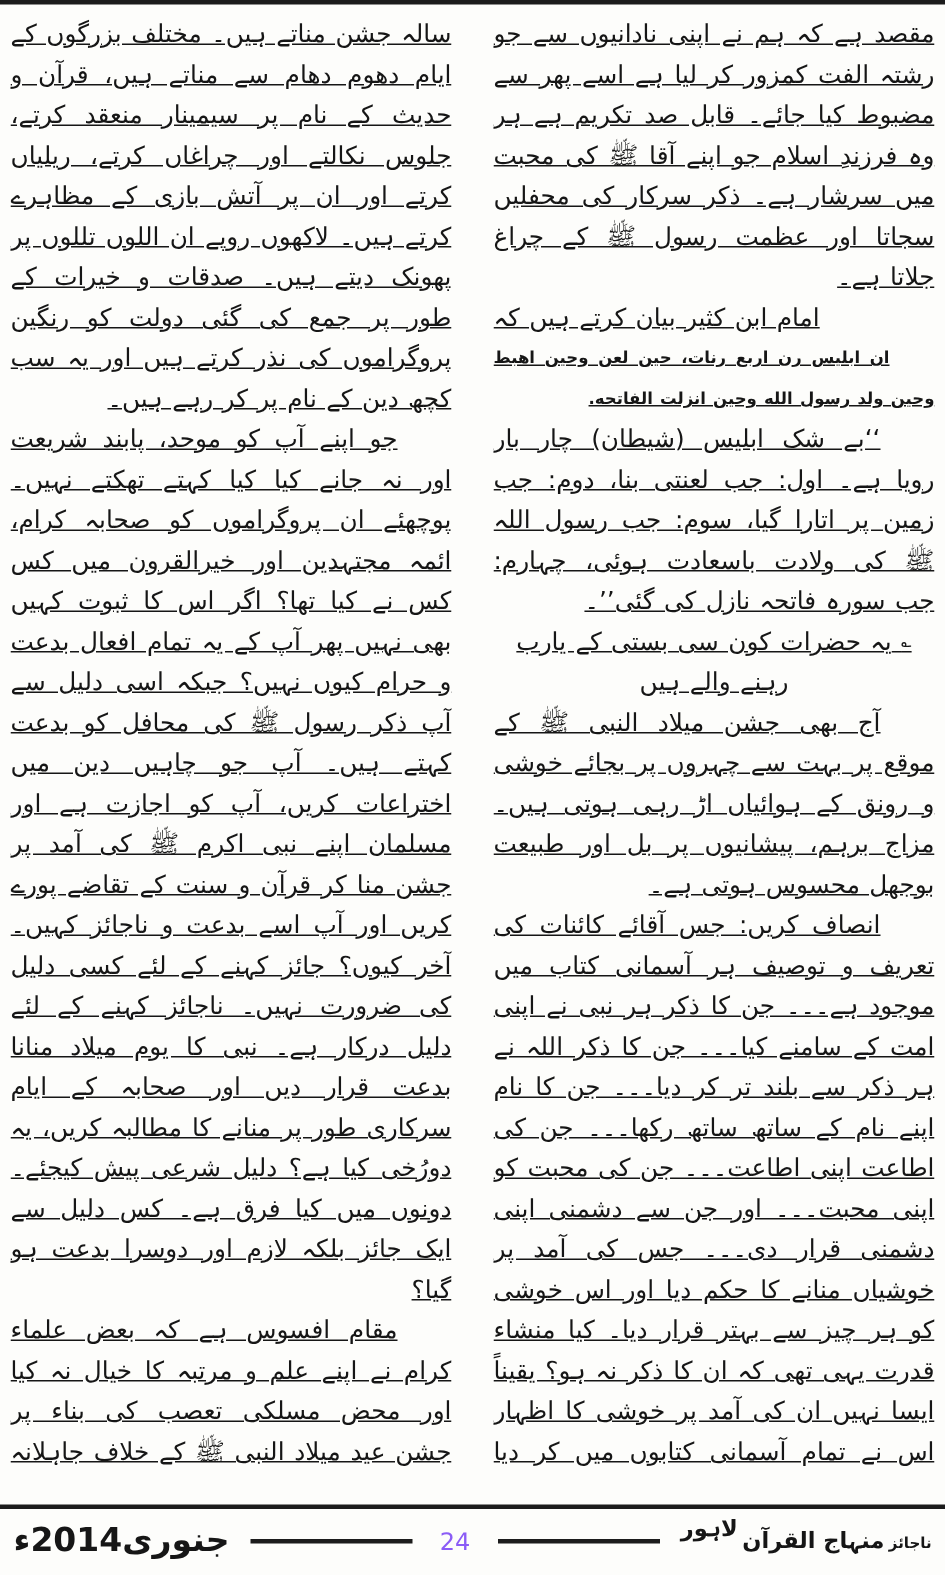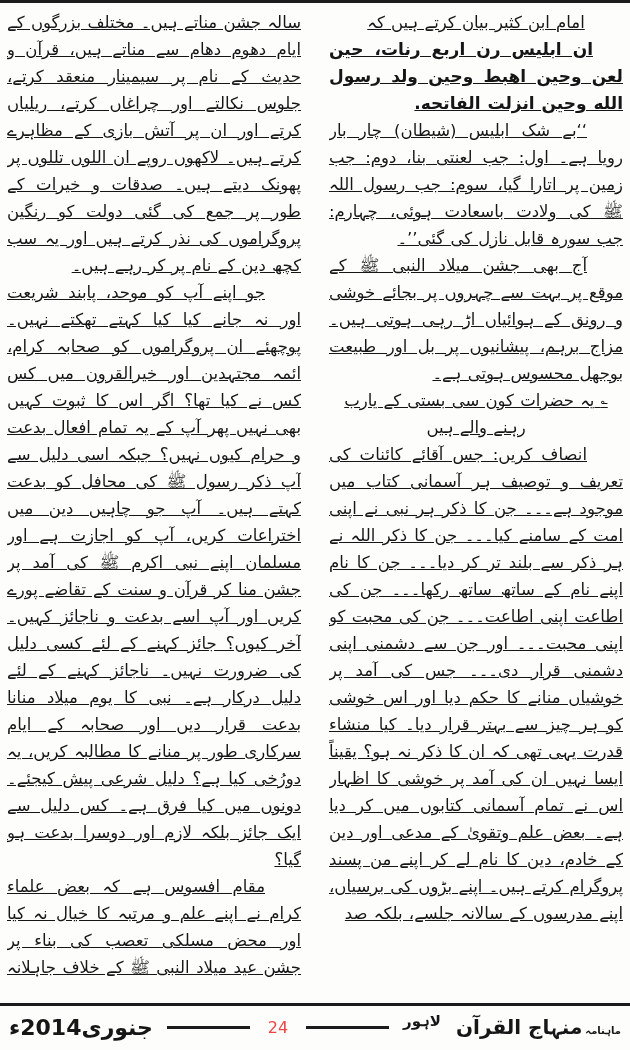--- a/index.html
+++ b/index.html
@@ -26,74 +26,75 @@
     text-align:justify;
   }
   .para{
     margin:0;
     font-size:16.5px;
     line-height:27px;
     word-spacing:1px;
     text-decoration:underline;
   }
   .p-indent{text-indent:36px;}
-  .p-center{text-align:center;text-indent:0;}
-  .p-arabic{font-weight:bold;text-indent:30px;font-size:17px;}
+  .p-center{text-align:left;text-indent:0;}
+  .p-arabic{font-weight:bold;text-indent:30px;font-size:11px;}
   .p-verse{text-align:center;text-indent:0;padding:0 6px;}
   .verse-mark{font-size:12px;vertical-align:2px;}
   .footer-rule{
     position:absolute;left:0;right:0;bottom:44px;height:3px;background:#1c1c1c;
   }
   .footer{
     position:absolute;left:9px;right:9px;bottom:5px;height:36px;
     display:flex;align-items:center;gap:14px;
   }
   .footer-line{flex:1 1 auto;height:3px;background:#1c1c1c;}
   .issue-date{
     direction:rtl;font-weight:bold;font-size:22px;white-space:nowrap;
   }
   .page-number{
-    font-size:16px;color:#ef4444;padding:0 4px;white-space:nowrap;
+    font-size:16px;color:#8b5cf6;padding:0 4px;white-space:nowrap;
   }
   .magazine{
     direction:rtl;white-space:nowrap;display:flex;align-items:baseline;gap:3px;
   }
   .magazine-prefix{font-size:10px;font-weight:bold;}
-  .magazine-title{font-size:20px;font-weight:bold;letter-spacing:-0.5px;margin-left:12px;}
+  .magazine-title{font-size:15px;font-weight:bold;letter-spacing:-0.5px;}
   .magazine-city{font-size:15px;font-weight:bold;position:relative;top:-8px;}
 </style>
 </head>
 <body>
 
 <div class="top-edge"></div>
 
 <div class="columns">
 
   <div class="column">
+    <p class="para" dir="rtl">مقصد ہے کہ ہم نے اپنی نادانیوں سے جو رشتہ الفت کمزور کر لیا ہے اسے پھر سے مضبوط کیا جائے۔ قابل صد تکریم ہے ہر وہ فرزندِ اسلام جو اپنے آقا ﷺ کی محبت میں سرشار ہے۔ ذکر سرکار کی محفلیں سجاتا اور عظمت رسول ﷺ کے چراغ جلاتا ہے۔</p>
     <p class="para p-center" dir="rtl">امام ابن کثیر بیان کرتے ہیں کہ</p>
     <p class="para p-arabic" dir="rtl">ان ابلیس رن اربع رنات، حین لعن وحین اهبط وحین ولد رسول الله وحین انزلت الفاتحه.</p>
-    <p class="para p-indent" dir="rtl">‘‘بے شک ابلیس (شیطان) چار بار رویا ہے۔ اول: جب لعنتی بنا، دوم: جب زمین پر اتارا گیا، سوم: جب رسول اللہ ﷺ کی ولادت باسعادت ہوئی، چہارم: جب سورہ قابل نازل کی گئی’’۔</p>
+    <p class="para p-indent" dir="rtl">‘‘بے شک ابلیس (شیطان) چار بار رویا ہے۔ اول: جب لعنتی بنا، دوم: جب زمین پر اتارا گیا، سوم: جب رسول اللہ ﷺ کی ولادت باسعادت ہوئی، چہارم: جب سورہ فاتحہ نازل کی گئی’’۔</p>
+    <p class="para p-verse" dir="rtl"><span class="verse-mark">؎</span> <span>یہ حضرات کون سی بستی کے یارب رہنے والے ہیں</span></p>
     <p class="para p-indent" dir="rtl">آج بھی جشن میلاد النبی ﷺ کے موقع پر بہت سے چہروں پر بجائے خوشی و رونق کے ہوائیاں اڑ رہی ہوتی ہیں۔ مزاج برہم، پیشانیوں پر بل اور طبیعت بوجھل محسوس ہوتی ہے۔</p>
-    <p class="para p-verse" dir="rtl"><span class="verse-mark">؎</span> <span>یہ حضرات کون سی بستی کے یارب رہنے والے ہیں</span></p>
     <p class="para p-indent" dir="rtl">انصاف کریں: جس آقائے کائنات کی تعریف و توصیف ہر آسمانی کتاب میں موجود ہے۔۔۔ جن کا ذکر ہر نبی نے اپنی امت کے سامنے کیا۔۔۔ جن کا ذکر اللہ نے ہر ذکر سے بلند تر کر دیا۔۔۔ جن کا نام اپنے نام کے ساتھ ساتھ رکھا۔۔۔ جن کی اطاعت اپنی اطاعت۔۔۔ جن کی محبت کو اپنی محبت۔۔۔ اور جن سے دشمنی اپنی دشمنی قرار دی۔۔۔ جس کی آمد پر خوشیاں منانے کا حکم دیا اور اس خوشی کو ہر چیز سے بہتر قرار دیا۔ کیا منشاء قدرت یہی تھی کہ ان کا ذکر نہ ہو؟ یقیناً ایسا نہیں ان کی آمد پر خوشی کا اظہار اس نے تمام آسمانی کتابوں میں کر دیا ہے۔ بعض علم وتقویٰ کے مدعی اور دین کے خادم، دین کا نام لے کر اپنے من پسند پروگرام کرتے ہیں۔ اپنے بڑوں کی برسیاں، اپنے مدرسوں کے سالانہ جلسے، بلکہ صد</p>
   </div>
 
   <div class="column">
     <p class="para" dir="rtl">سالہ جشن مناتے ہیں۔ مختلف بزرگوں کے ایام دھوم دھام سے مناتے ہیں، قرآن و حدیث کے نام پر سیمینار منعقد کرتے، جلوس نکالتے اور چراغاں کرتے، ریلیاں کرتے اور ان پر آتش بازی کے مظاہرے کرتے ہیں۔ لاکھوں روپے ان اللوں تللوں پر پھونک دیتے ہیں۔ صدقات و خیرات کے طور پر جمع کی گئی دولت کو رنگین پروگراموں کی نذر کرتے ہیں اور یہ سب کچھ دین کے نام پر کر رہے ہیں۔</p>
     <p class="para p-indent" dir="rtl">جو اپنے آپ کو موحد، پابند شریعت اور نہ جانے کیا کیا کہتے تھکتے نہیں۔ پوچھئے ان پروگراموں کو صحابہ کرام، ائمہ مجتہدین اور خیرالقرون میں کس کس نے کیا تھا؟ اگر اس کا ثبوت کہیں بھی نہیں پھر آپ کے یہ تمام افعال بدعت و حرام کیوں نہیں؟ جبکہ اسی دلیل سے آپ ذکر رسول ﷺ کی محافل کو بدعت کہتے ہیں۔ آپ جو چاہیں دین میں اختراعات کریں، آپ کو اجازت ہے اور مسلمان اپنے نبی اکرم ﷺ کی آمد پر جشن منا کر قرآن و سنت کے تقاضے پورے کریں اور آپ اسے بدعت و ناجائز کہیں۔ آخر کیوں؟ جائز کہنے کے لئے کسی دلیل کی ضرورت نہیں۔ ناجائز کہنے کے لئے دلیل درکار ہے۔ نبی کا یوم میلاد منانا بدعت قرار دیں اور صحابہ کے ایام سرکاری طور پر منانے کا مطالبہ کریں، یہ دورُخی کیا ہے؟ دلیل شرعی پیش کیجئے۔ دونوں میں کیا فرق ہے۔ کس دلیل سے ایک جائز بلکہ لازم اور دوسرا بدعت ہو گیا؟</p>
     <p class="para p-indent" dir="rtl">مقام افسوس ہے کہ بعض علماء کرام نے اپنے علم و مرتبہ کا خیال نہ کیا اور محض مسلکی تعصب کی بناء پر جشن عید میلاد النبی ﷺ کے خلاف جاہلانہ و سوقیانہ رویہ اختیار کیا۔ عوام کو گمراہ کیا اور شرعی اصولوں کا مذاق اڑایا۔ حق و باطل میں جو فرق تھا اسے مٹا دیا اور اپنی انانیت و اپنے مشائخ کی تسکین کا سامان کیا۔ اگر ان حضرات کے پیشواؤں کے اقوال و تصریحات پر نظر ڈالی جائے تو پتہ چلتا ہے کہ ان کے پیروکاروں نے احکام شرع کو کس طرح</p>
   </div>
 
 </div>
 
 <div class="footer-rule"></div>
 
 <div class="footer">
   <span class="issue-date" dir="rtl">جنوری2014ء</span>
   <span class="footer-line"></span>
   <span class="page-number">24</span>
   <span class="footer-line"></span>
   <span class="magazine">
-    <span class="magazine-prefix">ماہنامہ</span>
+    <span class="magazine-prefix">ناجائز</span>
     <span class="magazine-title">منہاج القرآن</span>
     <span class="magazine-city">لاہور</span>
   </span>
 </div>
 
 </body></html>

